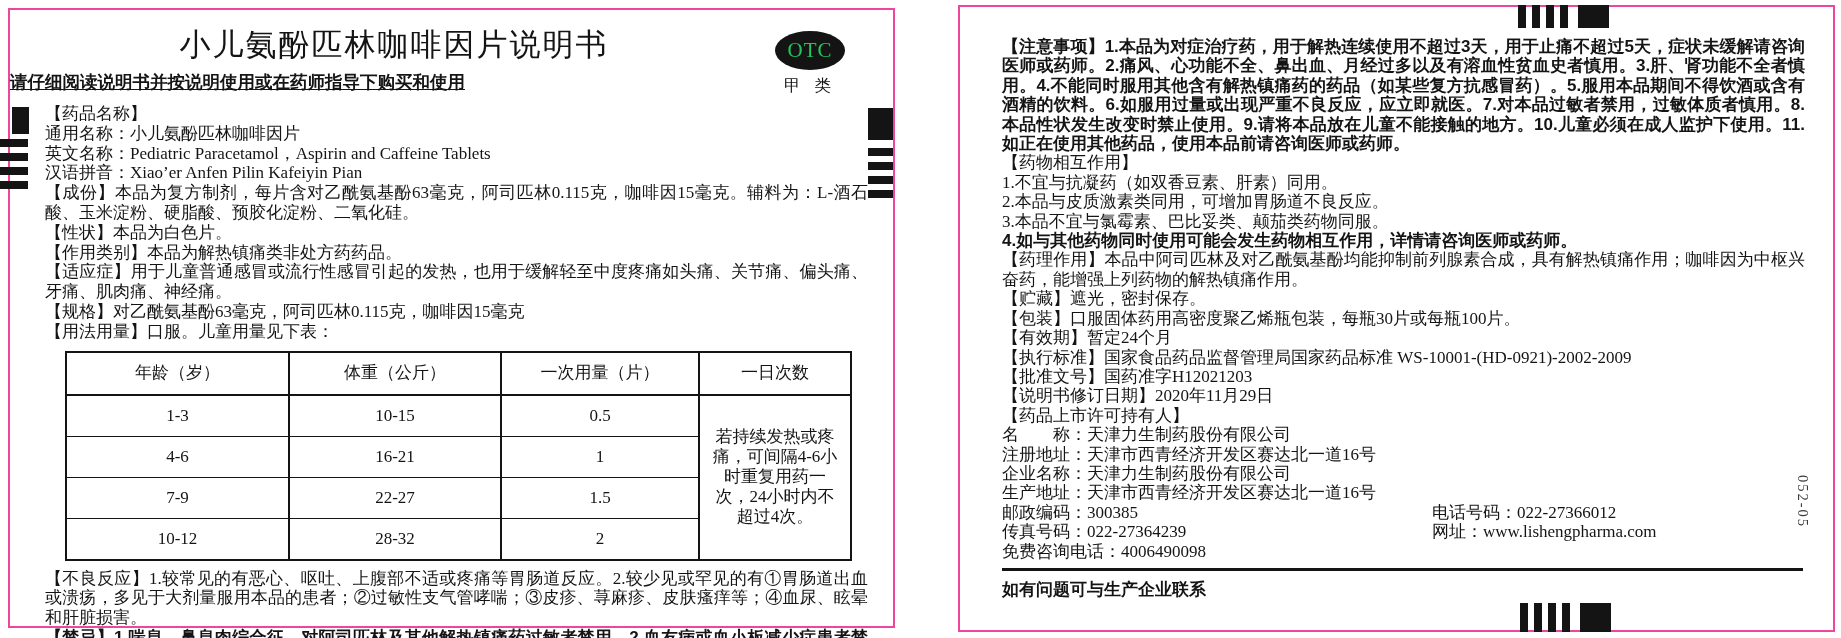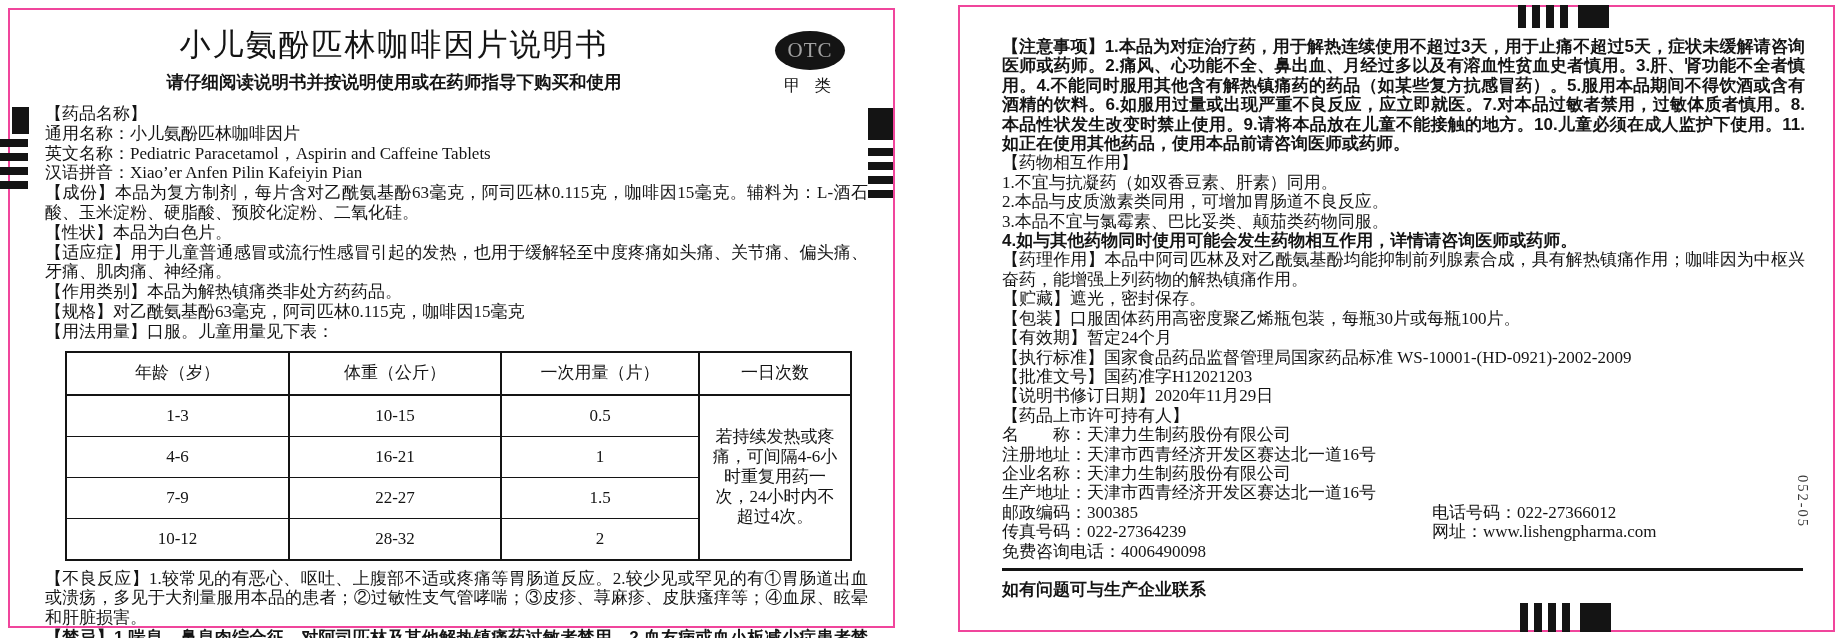--- a/index.html
+++ b/index.html
@@ -11,24 +11,24 @@
   }
   .panel{position:absolute;background:#fff;border:2px solid var(--pink);box-sizing:border-box;}
   #left-panel{left:8px;top:8px;width:887px;height:620px;}
   #right-panel{left:958px;top:5px;width:877px;height:627px;padding-left:12px;}
   .hei{font-family:"Liberation Sans","DejaVu Sans",sans-serif;font-weight:bold;}
 
   
   .lp-head{position:relative;height:94px;padding-left:32px;}
   .lp-title{position:absolute;left:0;top:14px;width:768px;text-align:center;
             font-size:31px;letter-spacing:2px;white-space:nowrap;}
-  .lp-sub{position:absolute;left:0;top:60px;width:768px;text-align:center;font-size:17.5px;}
+  .lp-sub{position:absolute;left:0;top:60px;width:768px;font-size:17.5px;text-decoration:underline;}
   .otc{position:absolute;right:44px;top:21px;width:78px;text-align:center;}
   .otc-oval{display:block;margin:0 auto;width:70px;height:39px;background:#141414;border-radius:50%;
-            color:#a3a3a3;font-size:21px;line-height:39px;text-align:center;letter-spacing:1px;}
+            color:#22c55e;font-size:21px;line-height:39px;text-align:center;letter-spacing:1px;}
   .otc-class{display:block;margin-top:5px;font-size:16.5px;letter-spacing:5px;white-space:nowrap;}
 
   
   .lp-body{margin:0 25px 0 35px;font-size:17px;line-height:19.8px;text-align:justify;}
   .lp-body p,.rp-body p{margin:0;}
   .rp-body{margin:30px 28px 0 30px;font-size:17px;line-height:19.4px;text-align:justify;}
 
   
   table.dosage{border-collapse:collapse;width:787px;margin:9px 0 8px 20px;table-layout:fixed;}
   table.dosage,table.dosage th,table.dosage td{border:2px solid #141414;}
@@ -87,22 +87,22 @@
     </div>
   </div>
 
   <div class="lp-body">
     <p>【药品名称】</p>
     <p>通用名称：小儿氨酚匹林咖啡因片</p>
     <p>英文名称：Pediatric Paracetamol，Aspirin and Caffeine Tablets</p>
     <p>汉语拼音：Xiao’er Anfen Pilin Kafeiyin Pian</p>
     <p>【成份】本品为复方制剂，每片含对乙酰氨基酚63毫克，阿司匹林0.115克，咖啡因15毫克。辅料为：L-酒石酸、玉米淀粉、硬脂酸、预胶化淀粉、二氧化硅。</p>
     <p>【性状】本品为白色片。</p>
+    <p>【作用类别】本品为解热镇痛类非处方药药品。</p>
     <p>【适应症】用于儿童普通感冒或流行性感冒引起的发热，也用于缓解轻至中度疼痛如头痛、关节痛、偏头痛、牙痛、肌肉痛、神经痛。</p>
-    <p>【作用类别】本品为解热镇痛类非处方药药品。</p>
     <p>【规格】对乙酰氨基酚63毫克，阿司匹林0.115克，咖啡因15毫克</p>
     <p>【用法用量】口服。儿童用量见下表：</p>
 
     <table class="dosage">
       <tbody>
           <tr>
         <th style="width:205px">年龄（岁）</th>
         <th style="width:194px">体重（公斤）</th>
         <th style="width:180px">一次用量（片）</th>
         <th>一日次数</th>

